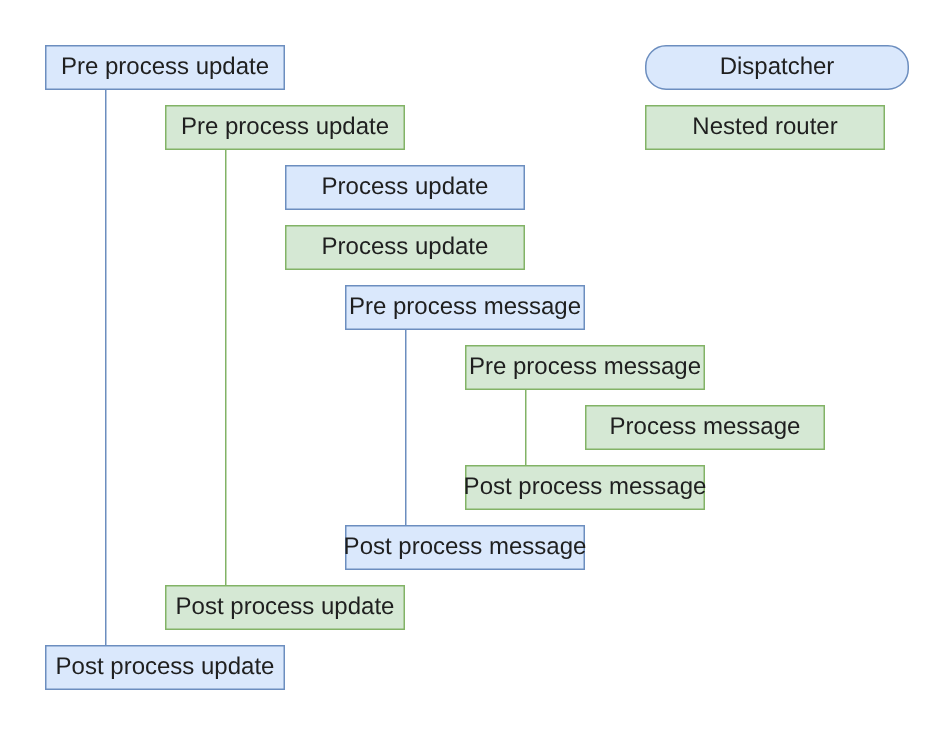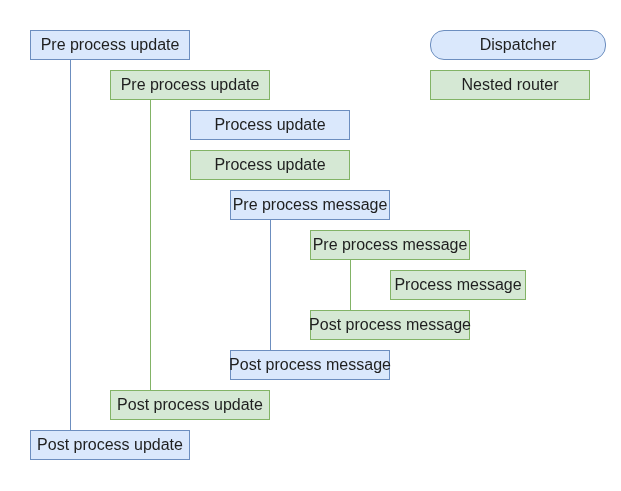--- a/index.html
+++ b/index.html
@@ -92,21 +92,21 @@
   </div>
 
   <div class="node blue" style="left:230px; top:190px; width:160px; height:30px;">
     <span>Pre process message</span>
   </div>
 
   <div class="node green" style="left:310px; top:230px; width:160px; height:30px;">
     <span>Pre process message</span>
   </div>
 
-  <div class="node green" style="left:390px; top:270px; width:136px; height:30px;">
+  <div class="node green" style="left:390px; top:270px; width:160px; height:30px;">
     <span>Process message</span>
   </div>
 
   <div class="node green" style="left:310px; top:310px; width:160px; height:30px;">
     <span>Post process message</span>
   </div>
 
   <div class="node blue" style="left:230px; top:350px; width:160px; height:30px;">
     <span>Post process message</span>
   </div>

